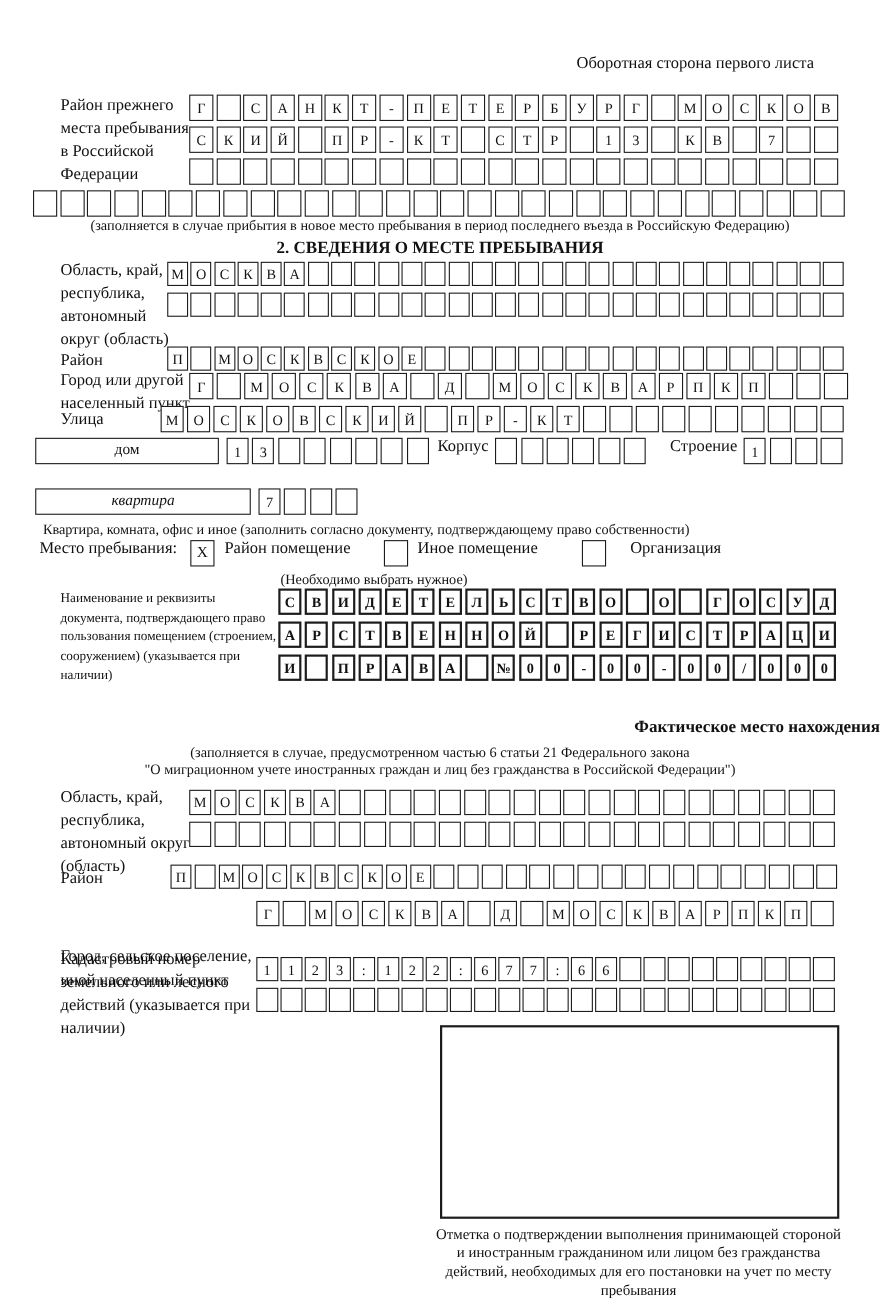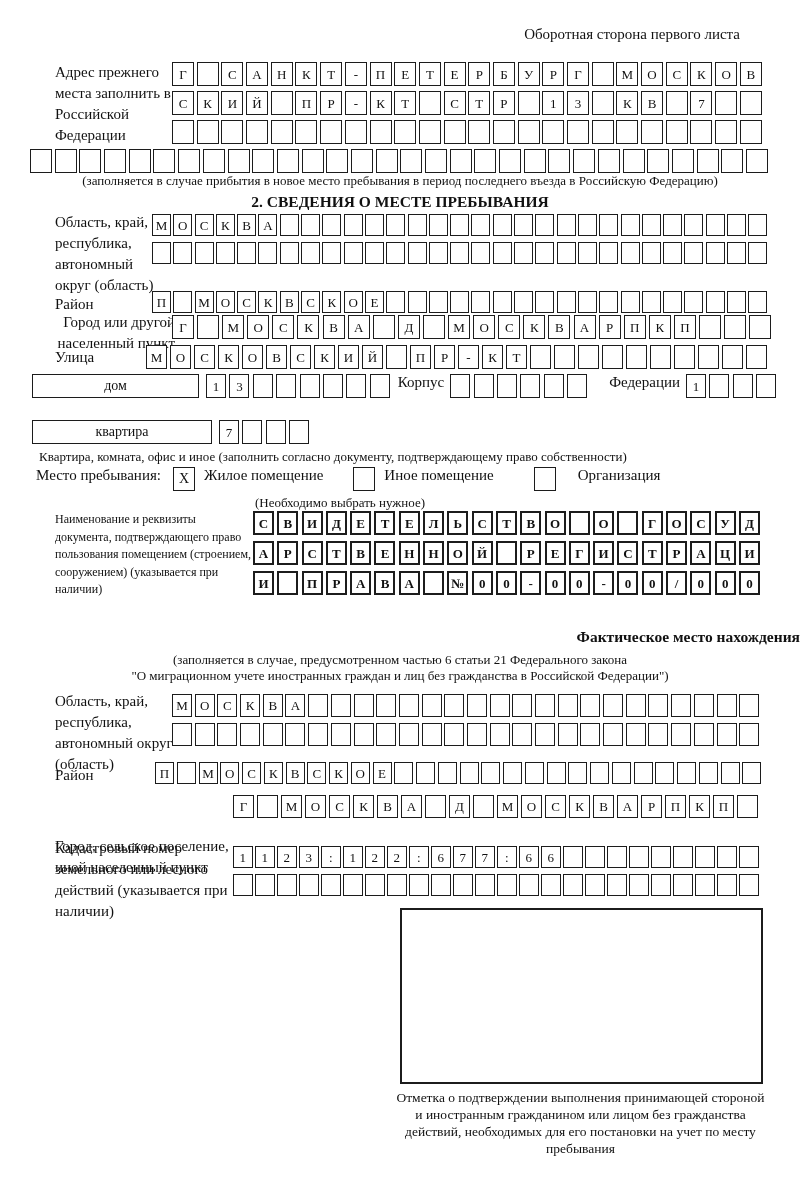--- a/index.html
+++ b/index.html
@@ -1,18 +1,18 @@
 <!DOCTYPE html>
 <html><head>
 <meta charset="utf-8">
 <style>
   html,body{margin:0;padding:0;background:#fff;}
   .page{position:relative;width:800px;height:1180px;background:#fff;overflow:hidden;
         font-family:"Liberation Serif","DejaVu Serif",serif;color:#111;}
-  .abs{position:absolute;}
+  .abs{position:absolute;margin-top:24px;}
   .lbl{font-size:15px;line-height:21px;}
   .note{font-size:13px;line-height:15px;}
   .ctr{left:0;right:0;text-align:center;}
   .h2t{font-weight:bold;font-size:15.5px;}
   .rows{display:flex;flex-direction:column;}
   .cr{display:flex;}
   .cell{box-sizing:border-box;border:1.6px solid #1c1c1c;background:#fff;flex-shrink:0;
         display:flex;align-items:center;justify-content:center;font-size:13px;line-height:1;}
   .cr-a{gap:2.7px}.cr-a .cell{width:22px;height:24px}
   .cr-b{gap:2.7px}.cr-b .cell{width:22px;height:24px}
@@ -33,21 +33,21 @@
   .flexrow{display:flex;}
   .bigbox{box-sizing:border-box;border:2px solid #1c1c1c;background:#fff;}
 </style>
 </head>
 <body>
 
 <div class="page">
 
   <div class="abs lbl" style="top:24px;right:60px;">Оборотная сторона первого листа</div>
 
-  <div class="abs lbl" style="top:62px;left:55px;width:120px;">Адрес прежнего места заполнить в Российской Федерации</div>
+  <div class="abs lbl" style="top:62px;left:55px;width:120px;">Район прежнего места пребывания в Российской Федерации</div>
   <div class="abs rows" style="top:62px;left:172px;gap:5px;">
     <div class="cr cr-a">
         <span class="cell">Г</span>
         <span class="cell"></span>
         <span class="cell">С</span>
         <span class="cell">А</span>
         <span class="cell">Н</span>
         <span class="cell">К</span>
         <span class="cell">Т</span>
         <span class="cell">-</span>
@@ -249,21 +249,21 @@
       <span class="cell"></span>
       <span class="cell"></span>
       <span class="cell"></span>
       <span class="cell"></span>
       <span class="cell"></span>
       <span class="cell"></span>
       <span class="cell"></span>
       <span class="cell"></span>
     </div>
 
-  <div class="abs lbl" style="top:312px;left:55px;width:120px;text-align:right;">Город или другой населенный пункт</div>
+  <div class="abs lbl" style="top:312px;left:55px;width:120px;">Город или другой населенный пункт</div>
   <div class="abs cr cr-d" style="top:315px;left:172px;">
       <span class="cell">Г</span>
       <span class="cell"></span>
       <span class="cell">М</span>
       <span class="cell">О</span>
       <span class="cell">С</span>
       <span class="cell">К</span>
       <span class="cell">В</span>
       <span class="cell">А</span>
       <span class="cell"></span>
@@ -328,44 +328,44 @@
       </div>
     <div class="inline-lbl" style="margin:0 6px 0 8px;">Корпус</div>
     <div class="cr cr-f">
         <span class="cell"></span>
         <span class="cell"></span>
         <span class="cell"></span>
         <span class="cell"></span>
         <span class="cell"></span>
         <span class="cell"></span>
       </div>
-    <div class="inline-lbl" style="margin:0 6px 0 22px;">Федерации</div>
+    <div class="inline-lbl" style="margin:0 6px 0 22px;">Строение</div>
     <div class="cr cr-f">
         <span class="cell">1</span>
         <span class="cell"></span>
         <span class="cell"></span>
         <span class="cell"></span>
       </div>
   </div>
 
   <div class="abs flexrow" style="top:420px;left:32px;">
-    <div class="fieldbox" style="width:180px;">квартира</div>
+    <div class="fieldbox" style="width:196px;font-style:italic;">квартира</div>
     <div class="cr cr-f" style="margin-left:7px;">
         <span class="cell">7</span>
         <span class="cell"></span>
         <span class="cell"></span>
         <span class="cell"></span>
       </div>
   </div>
   <div class="abs note" style="top:449px;left:39px;">Квартира, комната, офис и иное (заполнить согласно документу, подтверждающему право собственности)</div>
 
   <div class="abs flexrow" style="top:467px;left:36px;">
     <span class="inline-lbl">Место пребывания:</span>
     <span class="chk" style="margin-left:12px;">X</span>
-    <span class="inline-lbl" style="margin-left:9px;">Жилое помещение</span>
+    <span class="inline-lbl" style="margin-left:9px;">Район помещение</span>
     <span class="chk" style="margin-left:30px;"></span>
     <span class="inline-lbl" style="margin-left:9px;">Иное помещение</span>
     <span class="chk" style="margin-left:40px;"></span>
     <span class="inline-lbl" style="margin-left:22px;">Организация</span>
   </div>
   <div class="abs note" style="top:495px;left:30px;width:620px;text-align:center;">(Необходимо выбрать нужное)</div>
 
   <div class="abs" style="top:511px;left:55px;width:200px;font-size:12px;line-height:17.5px;">Наименование и реквизиты документа, подтверждающего право пользования помещением (строением, сооружением) (указывается при наличии)</div>
   <div class="abs rows" style="top:511px;left:253px;gap:6px;">
     <div class="cr cr-g">

